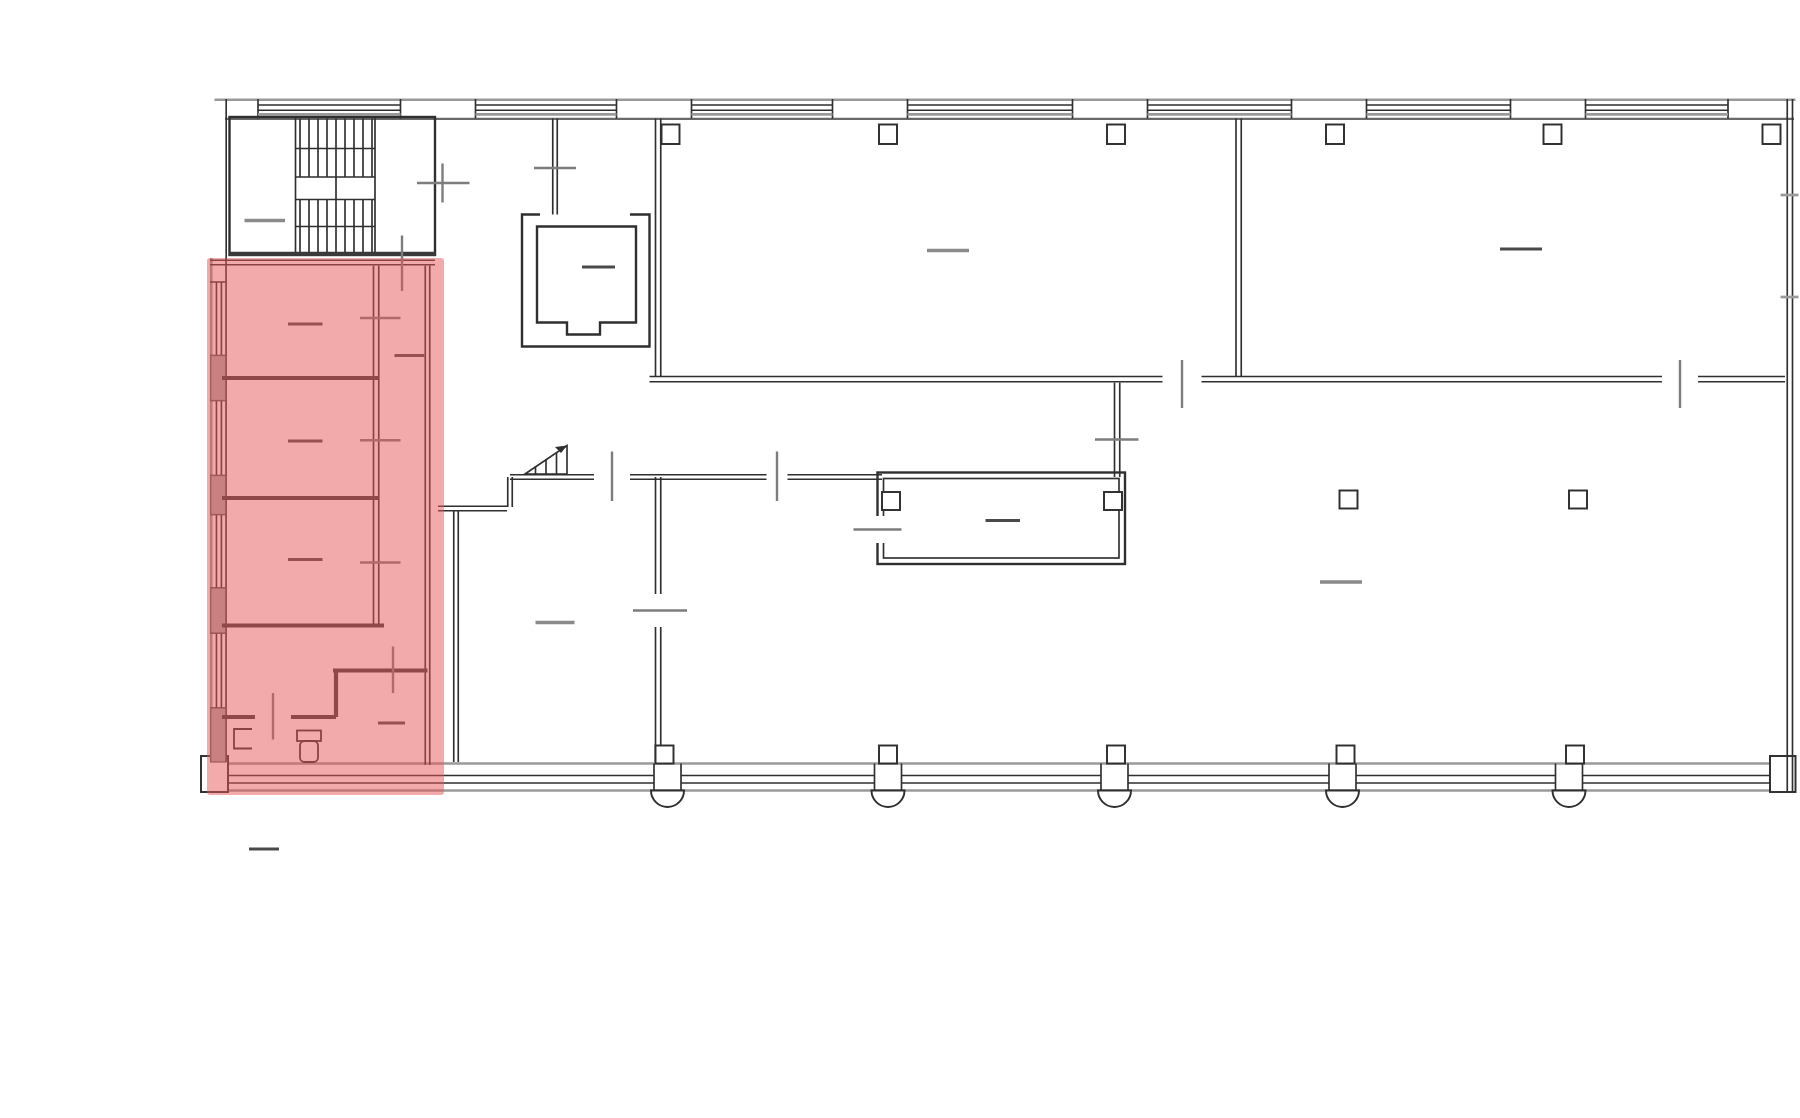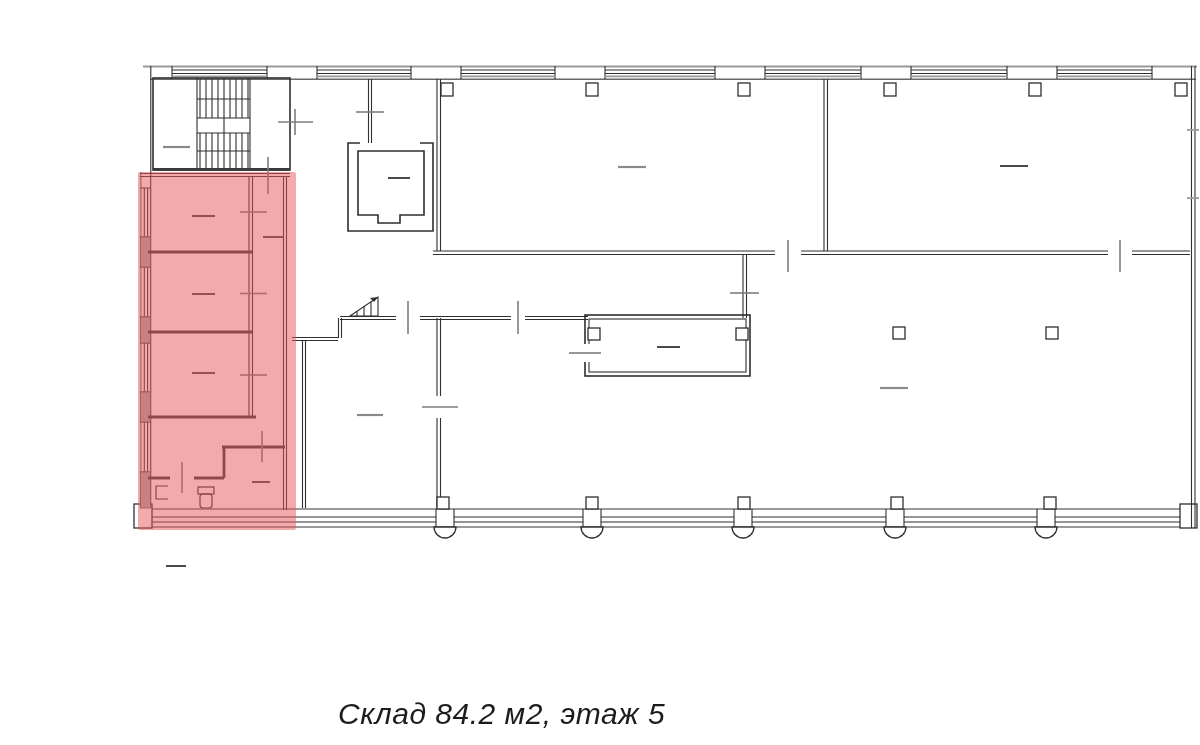--- a/index.html
+++ b/index.html
@@ -192,14 +192,13 @@
     <line class="dashd" x1="192" y1="294" x2="215" y2="294"></line>
     <line class="dashd" x1="192" y1="373" x2="215" y2="373"></line>
     <line class="dashd" x1="252" y1="482" x2="270" y2="482"></line>
   </g>
 
   <rect x="138" y="172" width="158" height="358" rx="2" fill="#e85555" fill-opacity="0.5"></rect>
 
   <line class="dashd" x1="166" y1="566" x2="186" y2="566"></line>
 </svg>
 
-<div class="caption">Склад 84.2 м2, этаж 5</div>
 </div>
 
 </body></html>

